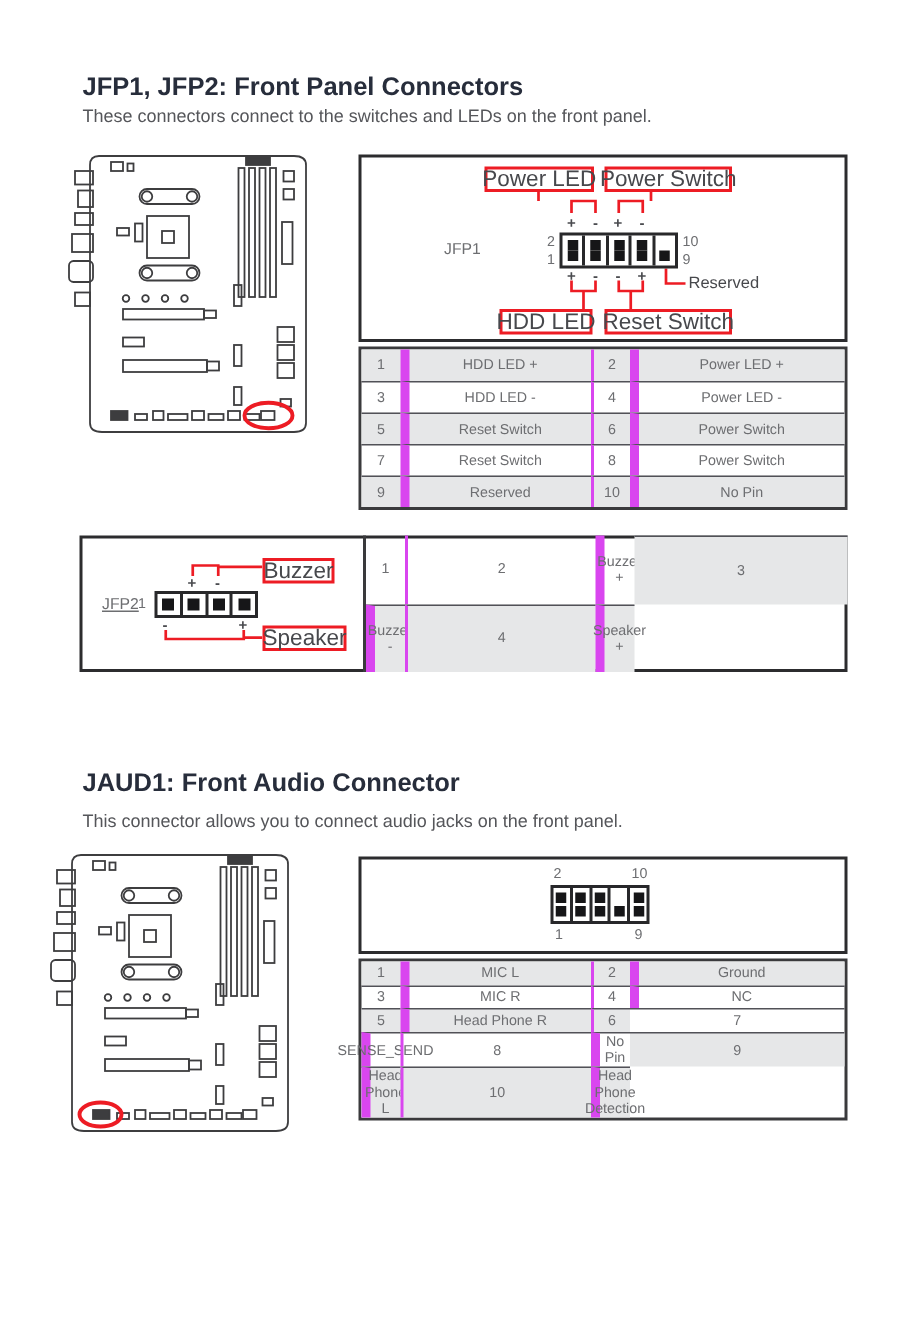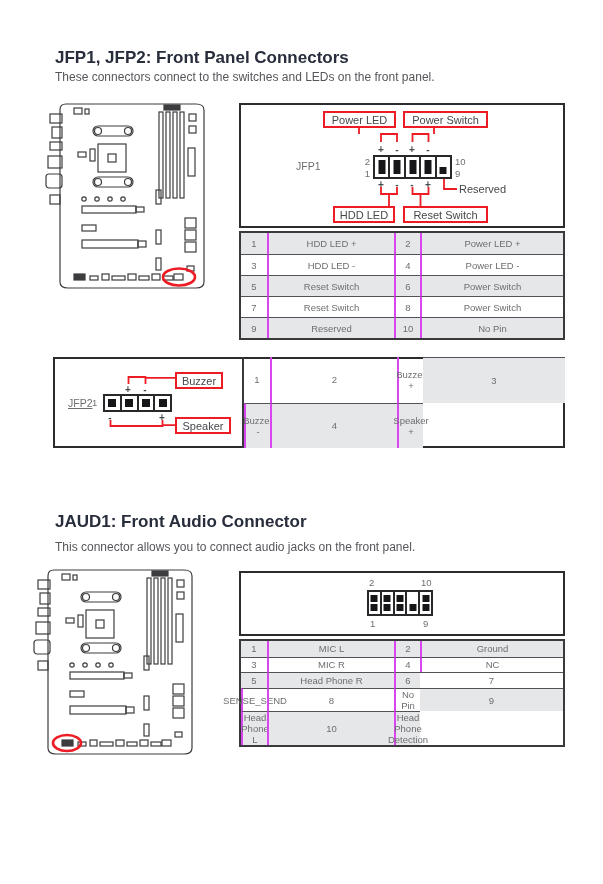--- a/index.html
+++ b/index.html
@@ -5,21 +5,21 @@
   html,body { margin:0; padding:0; background:#fff; }
   #page {
     position:relative; width:603px; height:884px; background:#fff;
     font-family:"Liberation Sans", sans-serif; overflow:hidden;
   }
   .h1 { position:absolute; font-size:17px; font-weight:bold; color:#272d3b; letter-spacing:0; }
   .desc { position:absolute; font-size:12px; color:#55565a; }
   
   .callout {
     position:absolute; border:2px solid #ed1c24; background:#fff; color:#47484c;
-    font-size:11px; display:flex; align-items:center; justify-content:center;
+    font-size:15px; display:flex; align-items:center; justify-content:center;
     box-sizing:border-box; white-space:nowrap; z-index:3;
   }
   .dlabel { position:absolute; color:#6d6e71; font-size:10.5px; z-index:3; }
   .plainlabel { position:absolute; color:#47484c; font-size:11px; z-index:3; }
   .pnum { position:absolute; color:#6d6e71; font-size:9.5px; z-index:3; }
   .sign { position:absolute; color:#4a4b4f; font-size:10px; font-weight:bold; width:14px; text-align:center; z-index:3; }
   
   .dbox { position:absolute; border:2px solid #2c2c2e; box-sizing:border-box; background:#fff; z-index:1; }
   
   .conn { position:absolute; display:flex; border:2px solid #28282a; background:#fff; box-sizing:border-box; z-index:2; }
@@ -28,21 +28,21 @@
   .pinq { position:absolute; left:50%; transform:translateX(-50%); width:7px; height:7px; background:#161618; }
   .pinq.t { top:3px; } .pinq.b { bottom:3px; }
   .pinq.c { top:50%; transform:translate(-50%,-50%); width:8px; height:8px; }
   
   .ptable {
     position:absolute; display:grid; grid-template-columns:26px 127px 26px 1fr;
     border:2px solid #3a3a3c; box-sizing:border-box; background:#fff; z-index:2;
   }
   .ptable > div {
     display:flex; align-items:center; justify-content:center; text-align:center;
-    font-size:9.5px; color:#6d6e71; border-top:1px solid #515157; border-left:2px solid #d946ef;
+    font-size:9.5px; color:#6d6e71; border-top:1px solid #515157; border-left:6px solid #d946ef;
     box-sizing:border-box;
   }
   .ptable > div.c0 { border-left:none; }
   .ptable > div.r0 { border-top:none; }
   .ptable > div.mid { border-left-width:2px; }
   .ptable > div.gray { background:#e6e7e8; }
   
   .ptable.inset { border:none; border-left:2px solid #3a3a3c; background:transparent; }
   .redlines { position:absolute; left:0; top:0; z-index:2; pointer-events:none; }
   .mobo { position:absolute; z-index:1; }

